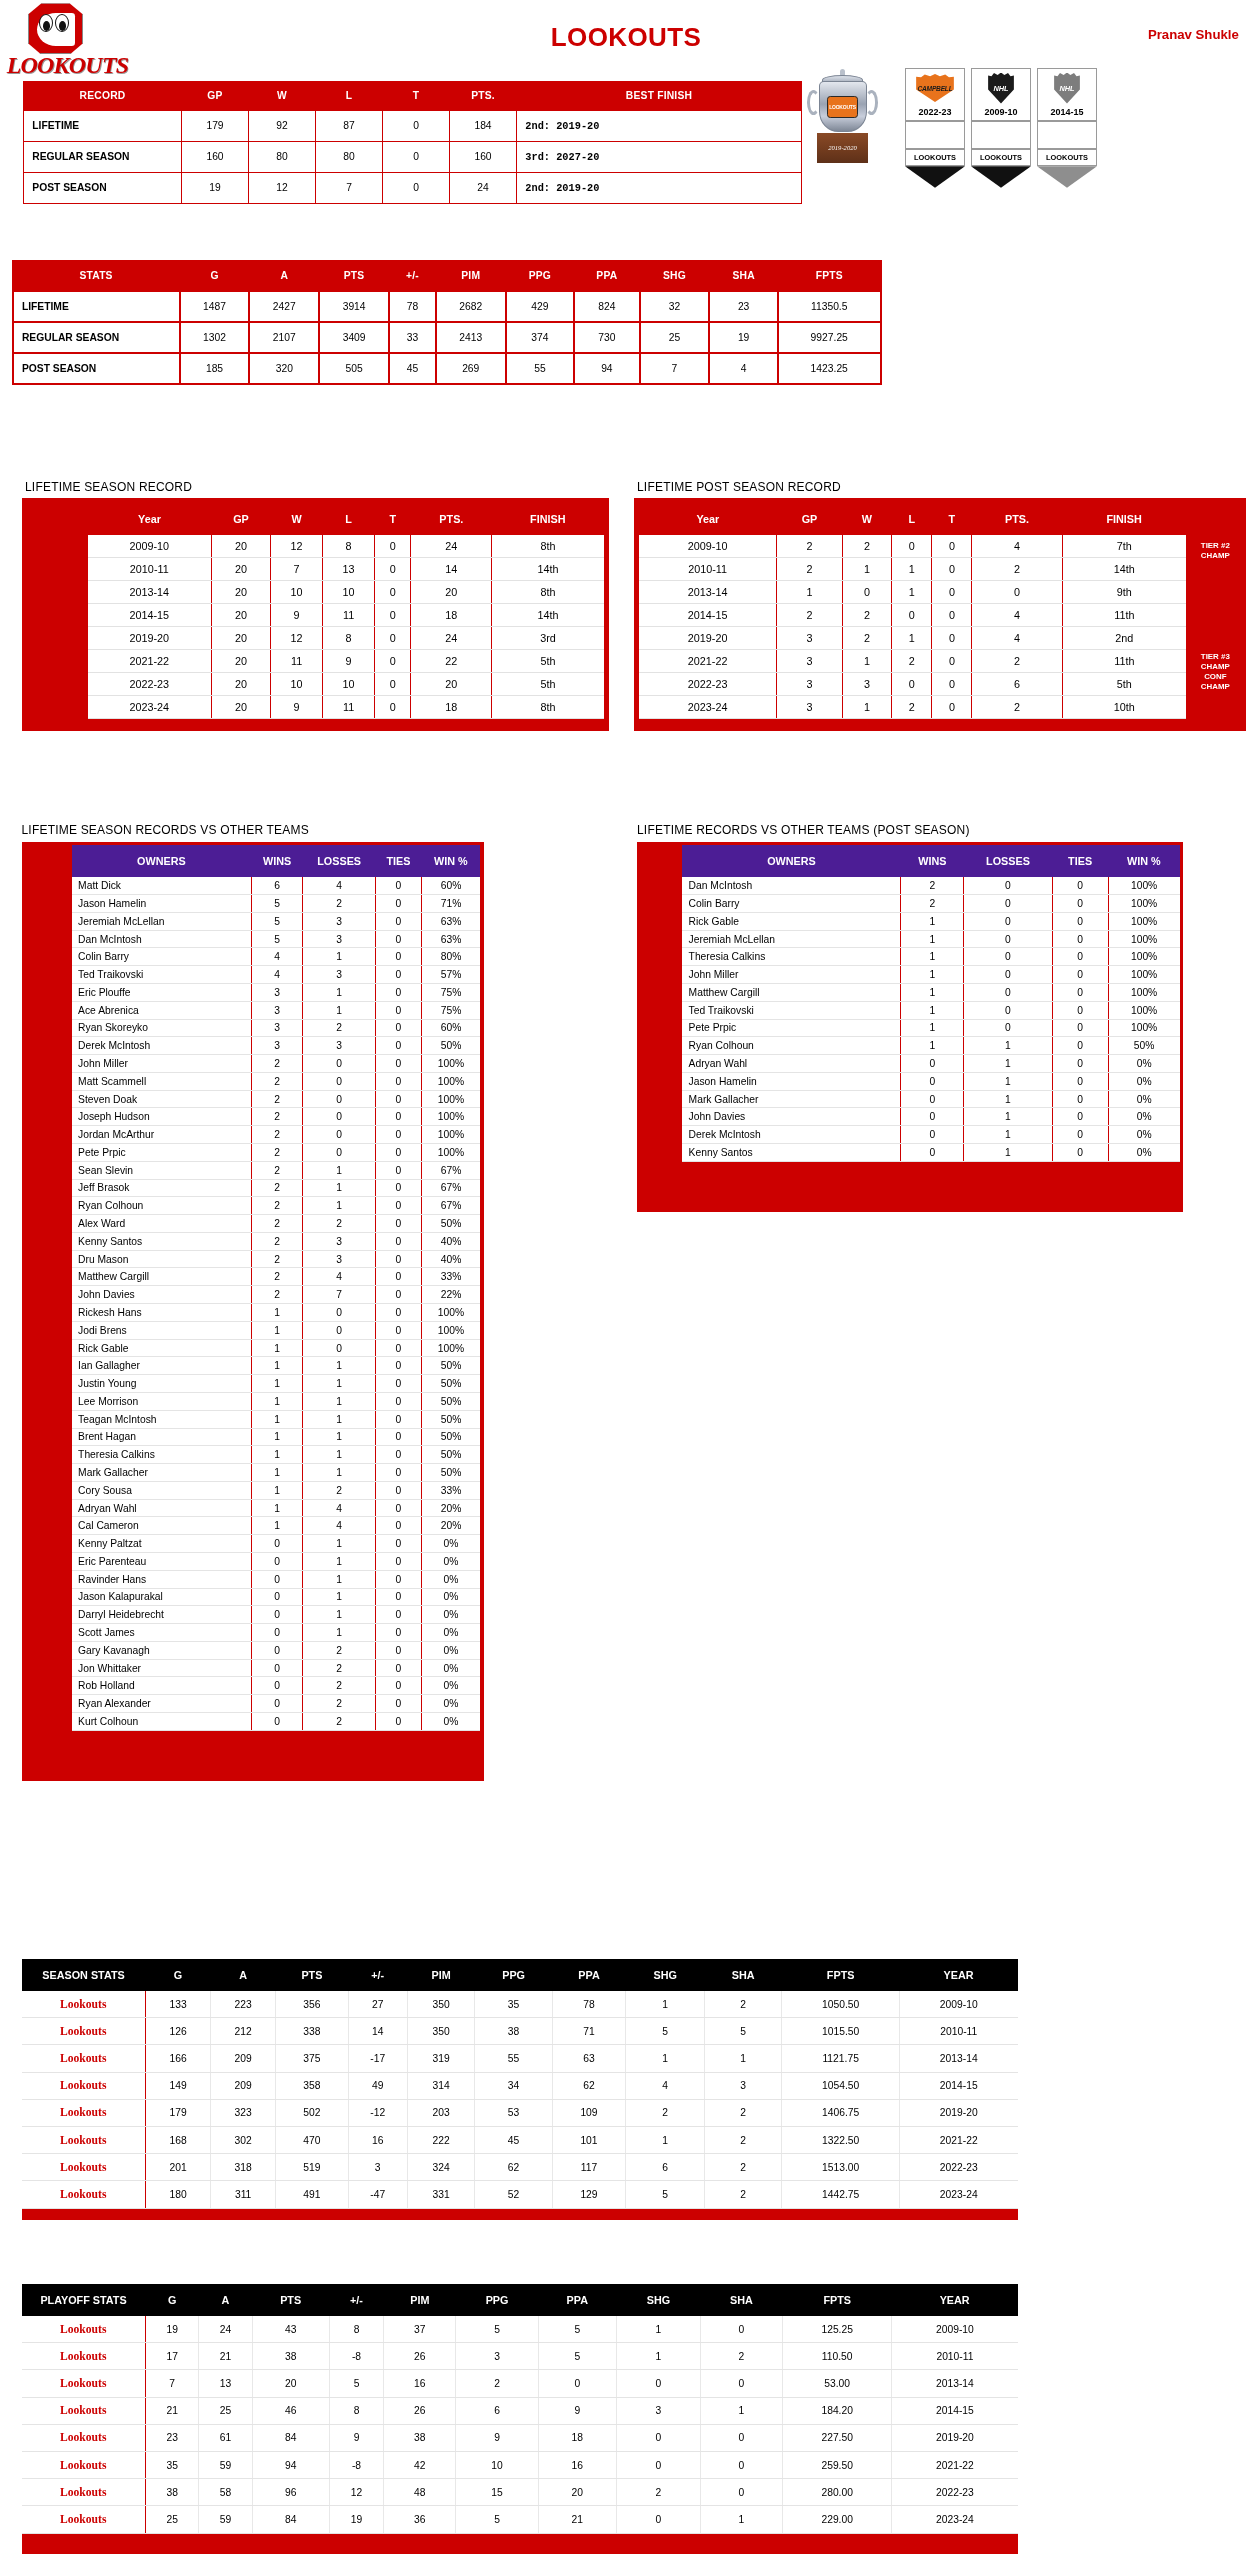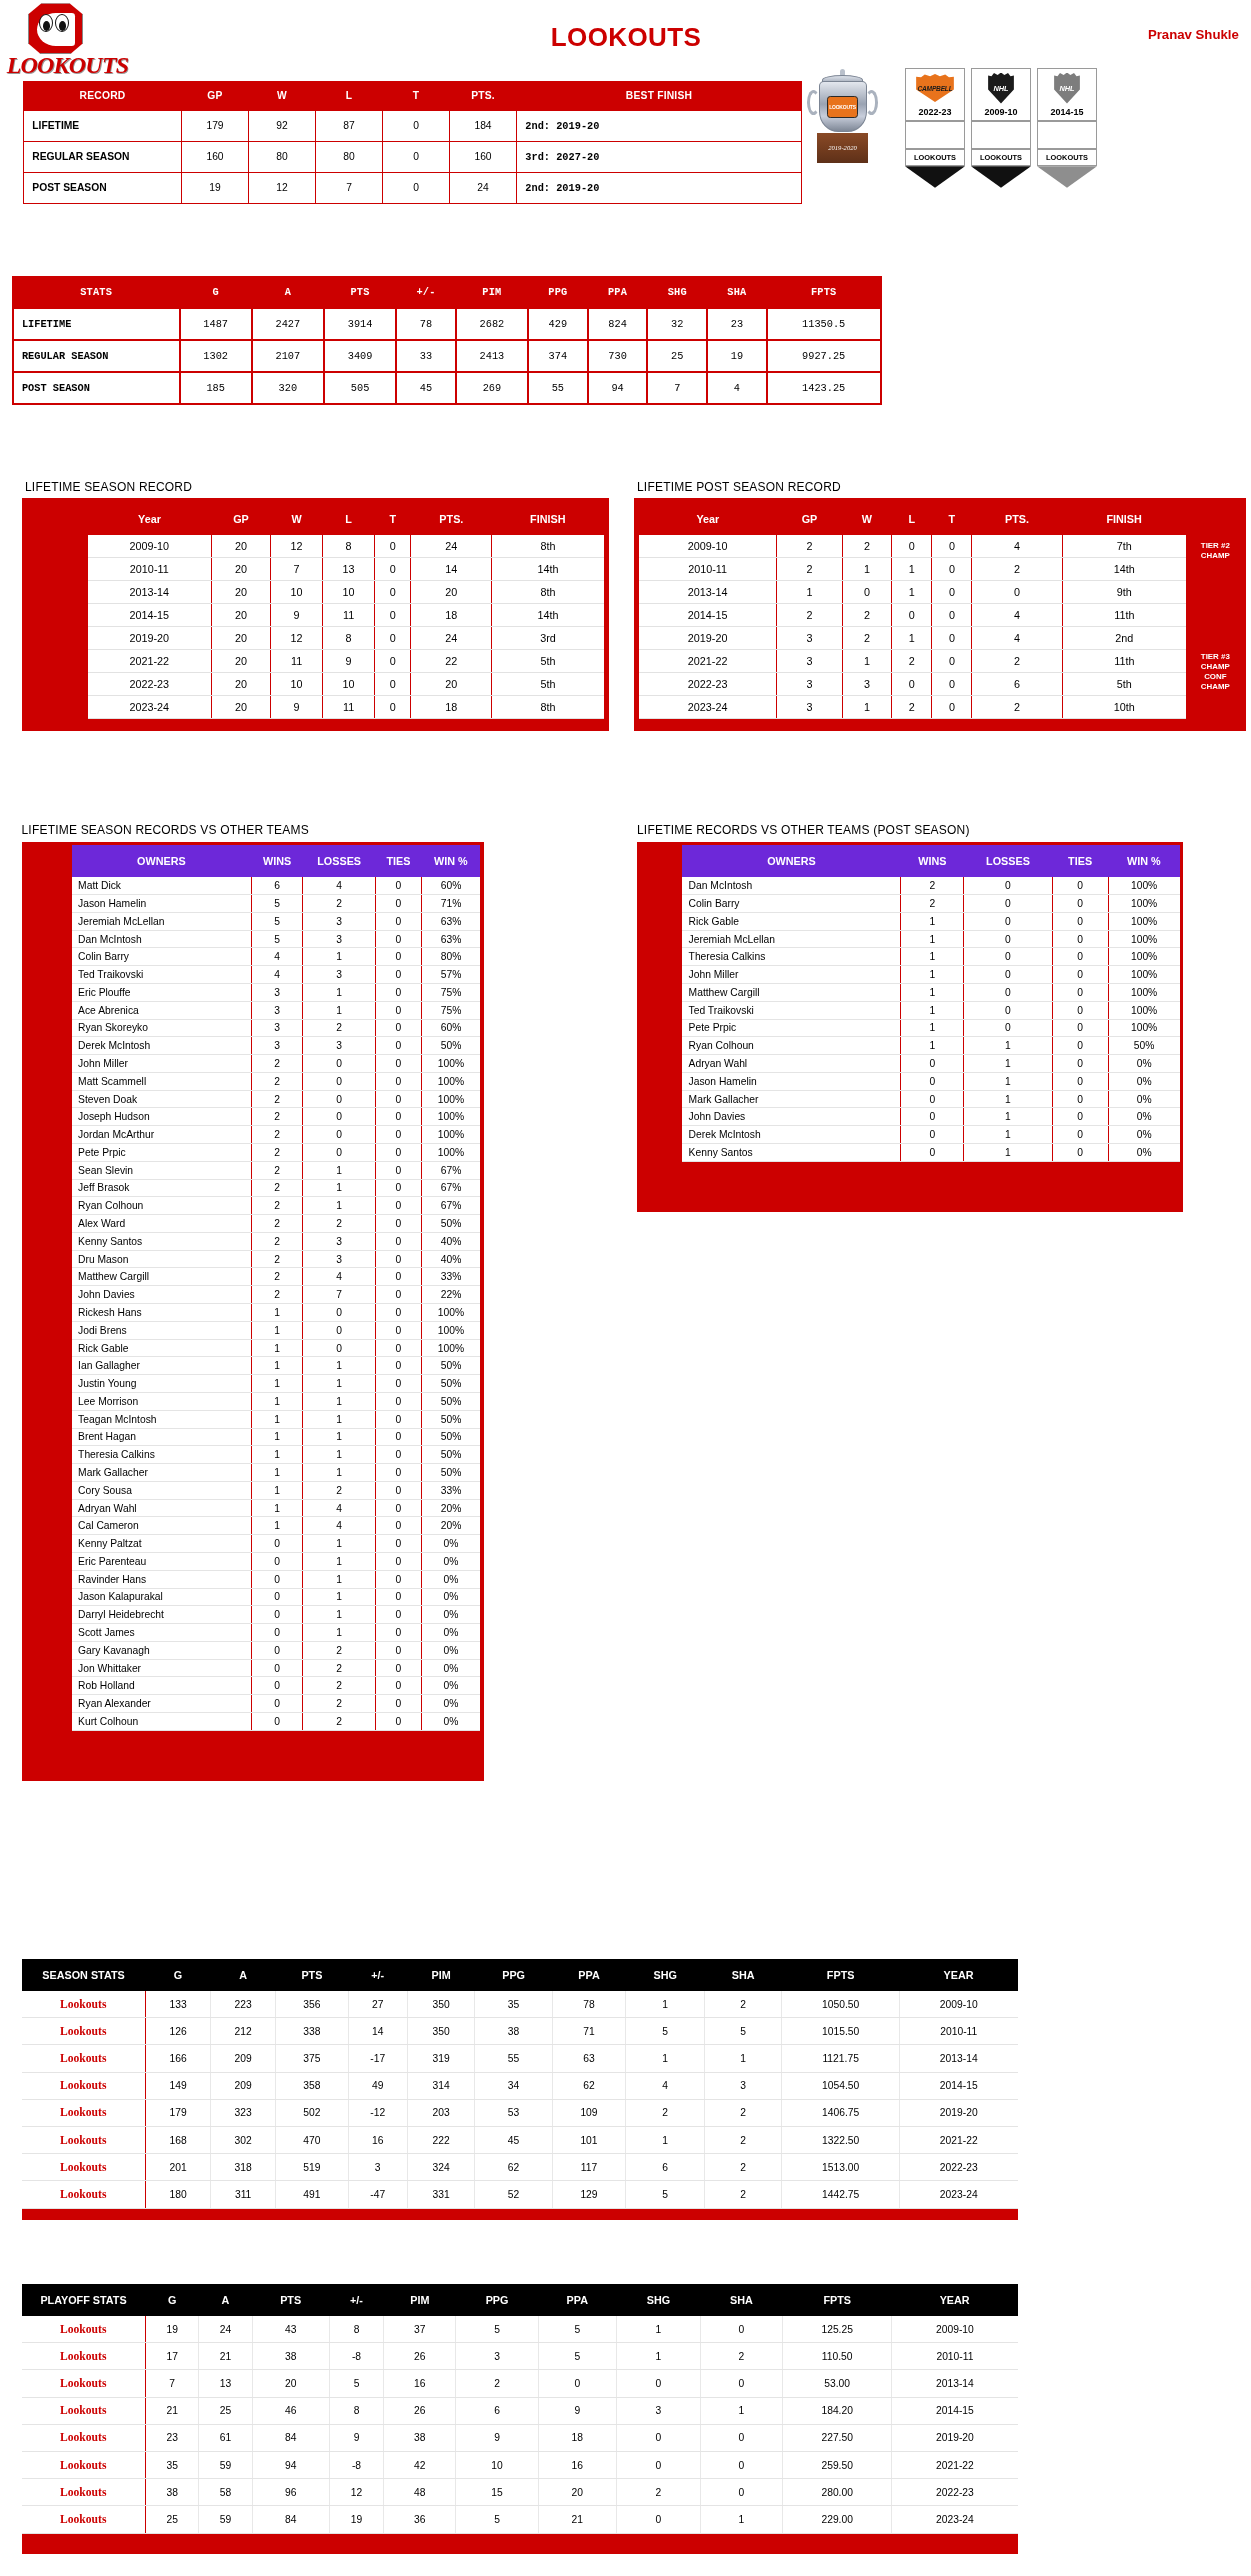--- a/index.html
+++ b/index.html
@@ -118,21 +118,21 @@
     clip-path:polygon(50% 0,62% 8%,75% 2%,84% 12%,96% 10%,96% 55%,50% 100%,4% 55%,4% 10%,16% 12%,25% 2%,38% 8%);
     display:flex; align-items:center; justify-content:center;
     font-size:7.4px; font-weight:bold; font-style:italic;
   }
   .shield.grey { background:#7d7d7d; }
   .shield.campbell { background:#e8731c; width:41px; height:28px;
     clip-path:polygon(50% 0,62% 8%,75% 2%,84% 12%,96% 10%,96% 55%,50% 100%,4% 55%,4% 10%,16% 12%,25% 2%,38% 8%);
     font-size:6.6px; color:#1b1b1b; letter-spacing:-0.2px; }
 
   
-  .stats-wrap { position:absolute; left:11.6px; top:276px; width:870px; background:#cc0000;font-family:Liberation Mono, monospace; }
+  .stats-wrap { position:absolute; left:11.6px; top:260px; width:870px; background:#cc0000; }
   .stats-wrap table.stat th:first-child{ width:165px; }
 
   
   .sec-title { text-align:left; font-size:12px; font-weight:normal; letter-spacing:0.2px; }
   .lt-left-title { position:absolute; left:25px; top:480px; width:579px; }
   .lt-right-title { position:absolute; left:637px; top:480px; width:579px; }
   .lt-left { position:absolute; left:21.5px; top:498px; width:587px; background:#cc0000; padding:5px 5px 11.6px 66px; }
   .lt-right { position:absolute; left:634px; top:498px; width:612px; background:#cc0000; padding:5px 60px 11.6px 5px; }
   table.yr { border-collapse:collapse; width:100%; background:#fff; }
   table.yr th {
@@ -152,21 +152,21 @@
   table.yr tr td:nth-child(7){ border-left:1.7px solid #cc0000; }
   .champ-notes { position:absolute; right:3.3px; top:33px; width:58px; color:#fff; font-size:7.9px; font-weight:bold; text-align:center; line-height:1.25; }
   .champ-note { position:absolute; width:58px; }
 
   
   .vs-left-title { position:absolute; left:21.5px; top:823px; width:505px; }
   .vs-right-title { position:absolute; left:637px; top:823px; width:546px; }
   .vs-left { position:absolute; left:21.5px; top:842px; width:462px; background:#cc0000; padding:3.3px 3.3px 50px 50px; }
   .vs-right { position:absolute; left:637px; top:842px; width:546px; background:#cc0000; padding:3.3px 3.3px 50px 45px; }
   table.vs { border-collapse:collapse; width:100%; background:#fff; }
-  table.vs th { background:#6d28d9; color:#fff; font-size:10.8px; font-weight:bold; padding:10px 5px; text-align:center; }
+  table.vs th { background:#4c1d95; color:#fff; font-size:10.8px; font-weight:bold; padding:10px 5px; text-align:center; }
   table.vs th:first-child { width:44%; }
   table.vs td { background:#fff; font-size:10.3px; padding:2.9px 3.3px; text-align:center;
                 border-bottom:0.8px solid #e4e4e4; }
   table.vs td:first-child { text-align:left; padding-left:6.6px; border-right:1.7px solid #cc0000; }
   table.vs td:nth-child(2){ border-right:1.7px solid #cc0000; }
   table.vs td:nth-child(3){ border-right:1.7px solid #cc0000; }
   table.vs td:nth-child(4){ border-right:1.7px solid #cc0000; }
 
   
   .season-wrap { position:absolute; left:21.5px; top:1959px; width:996px; background:#cc0000; padding:0 0 11.6px 0; }

